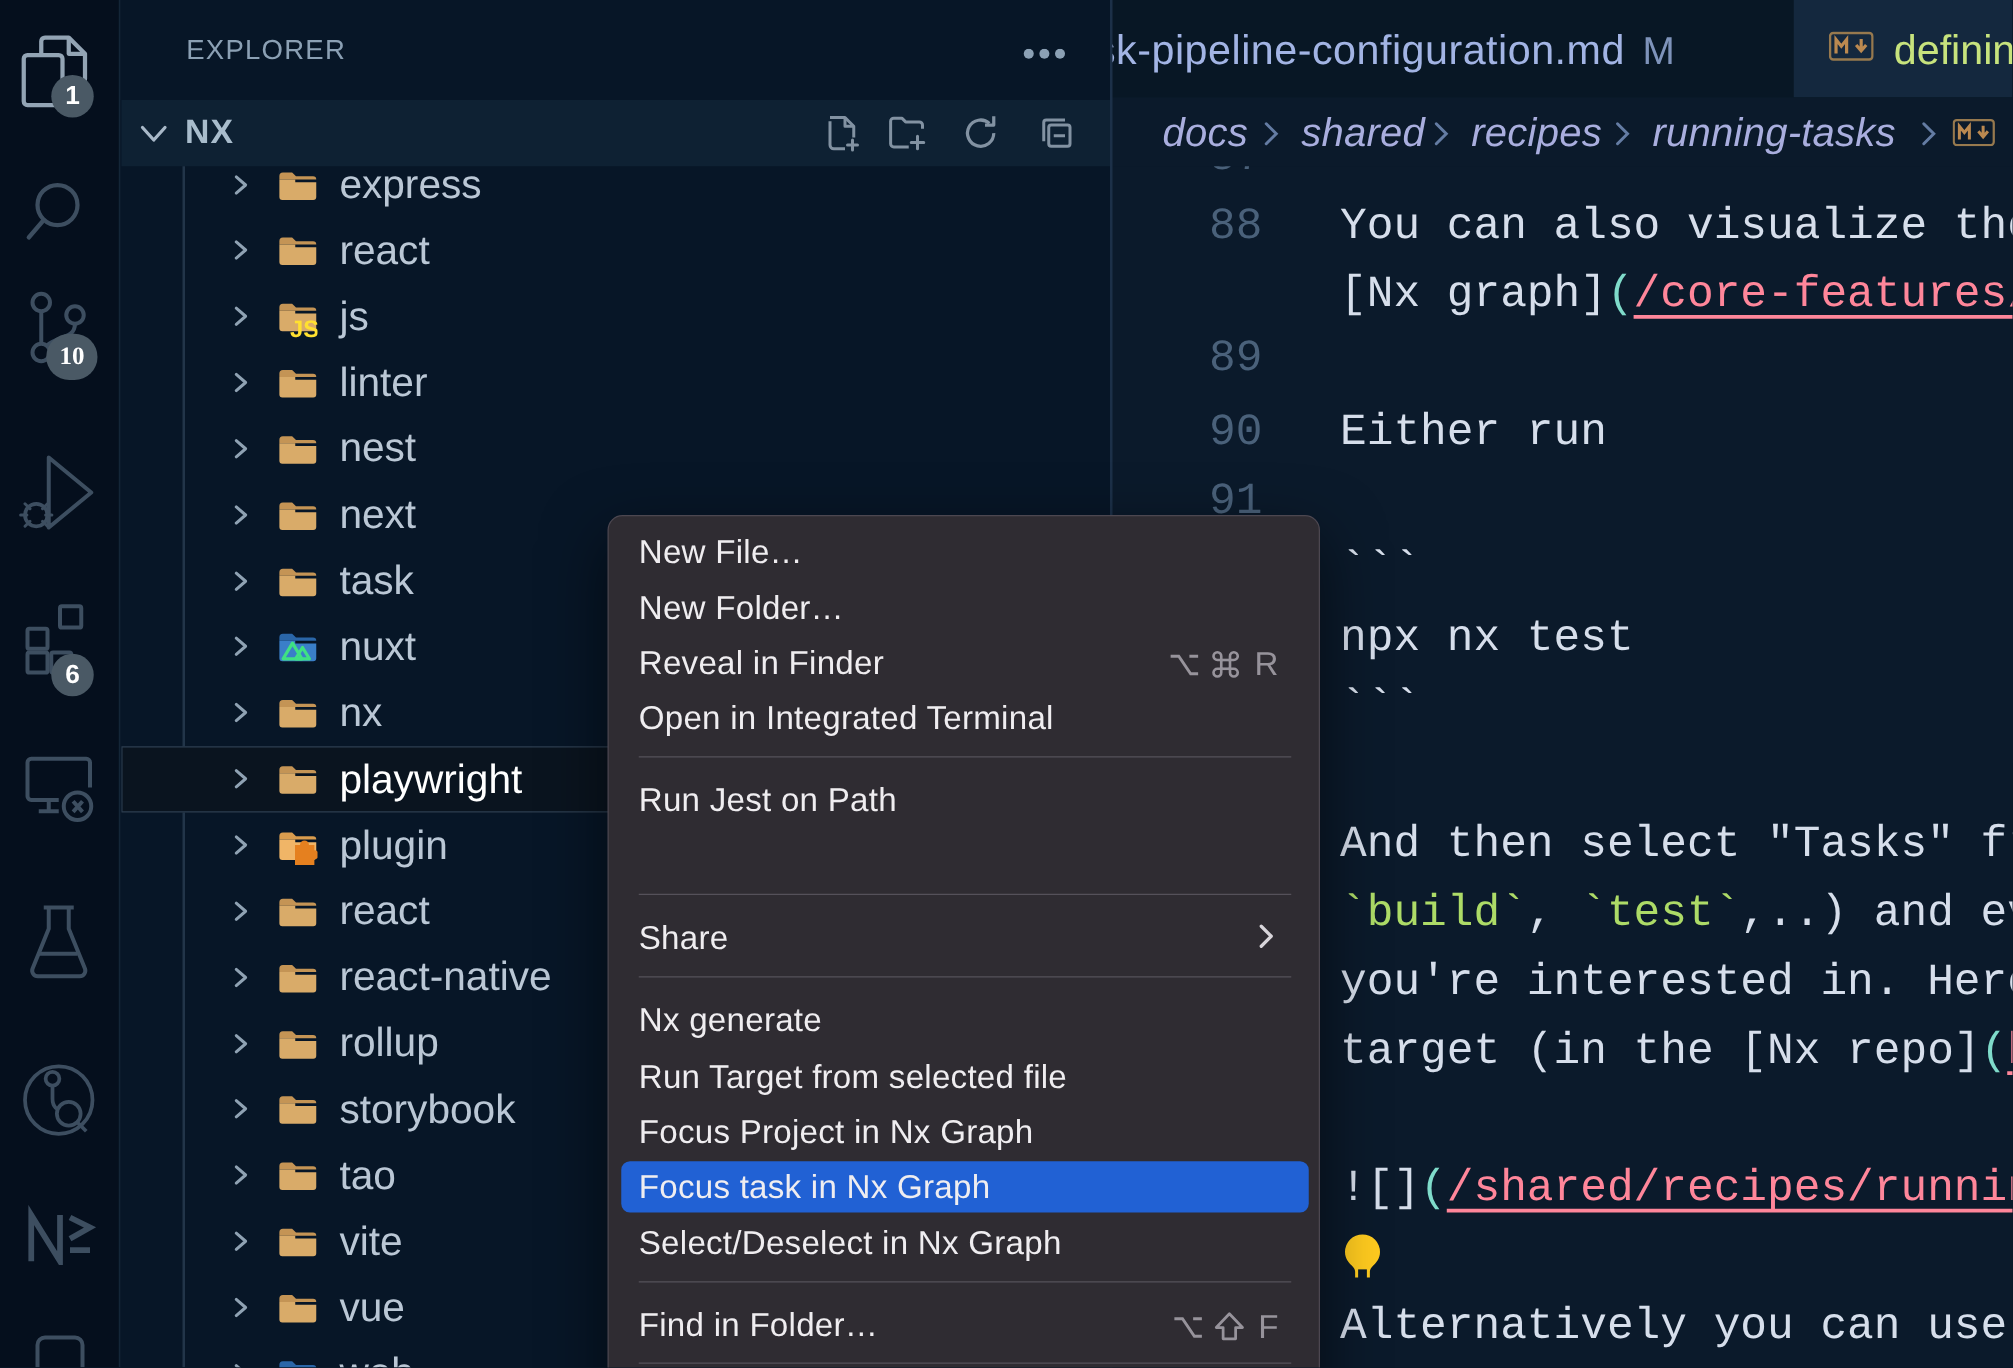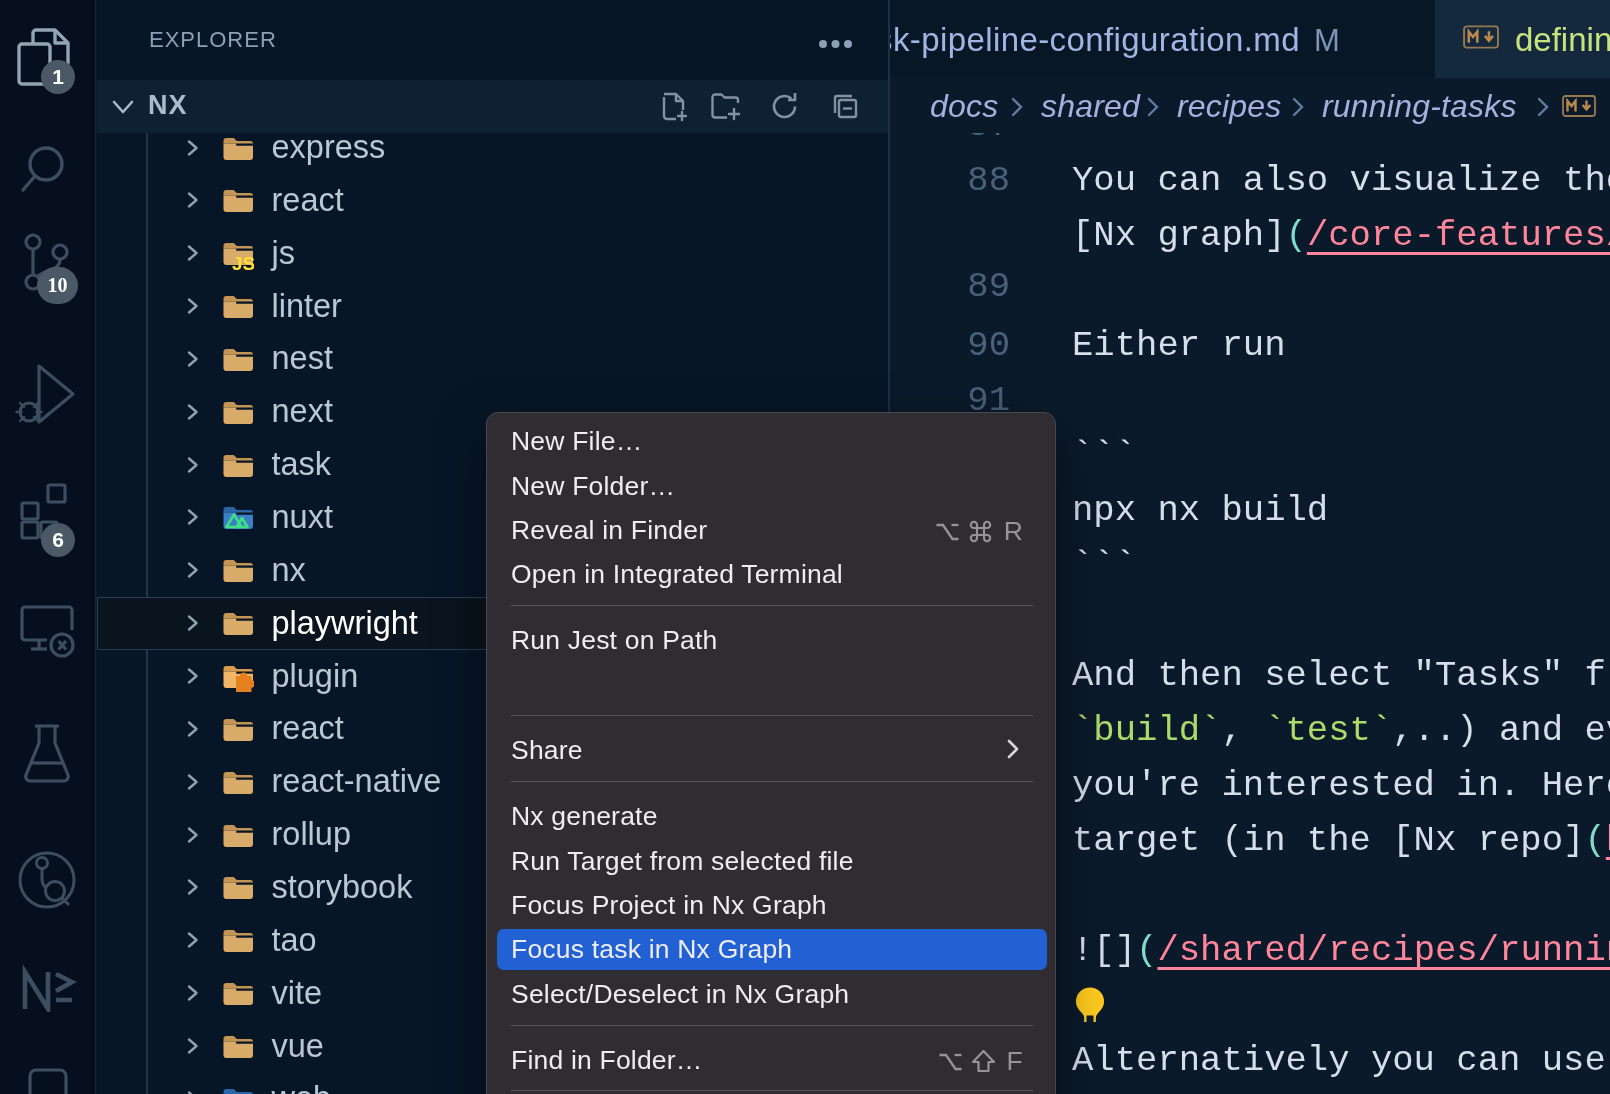--- a/index.html
+++ b/index.html
@@ -79,21 +79,21 @@
 <div class="num" style="top:12.5px">88</div>
       <div class="cl ct" style="top:12.5px">You can also visualize the</div>
 <div class="cl ct" style="top:67.5px">[Nx graph]<span class="teal">(</span><span class="pink">/core-features/explore-graph)</span></div>
 <div class="num" style="top:119px">89</div>
 <div class="num" style="top:177.5px">90</div>
       <div class="cl ct" style="top:177.5px">Either run</div>
 <div class="num" style="top:232.5px">91</div>
 <div class="num" style="top:287.5px">92</div>
       <div class="cl ct" style="top:287.5px">```</div>
 <div class="num" style="top:342.5px">93</div>
-      <div class="cl ct" style="top:342.5px">npx nx build</div>
+      <div class="cl ct" style="top:342.5px">npx nx test</div>
 <div class="num" style="top:397.5px">94</div>
       <div class="cl ct" style="top:397.5px">```</div>
 <div class="num" style="top:452.5px">95</div>
 <div class="num" style="top:507.5px">96</div>
       <div class="cl ct" style="top:507.5px">And then select "Tasks" from the</div>
 <div class="num" style="top:562.5px">97</div>
       <div class="cl ct" style="top:562.5px"><span class="green">`build`</span>, <span class="green">`test`</span>,..) and every target</div>
 <div class="num" style="top:617.5px">98</div>
       <div class="cl ct" style="top:617.5px">you're interested in. Here</div>
 <div class="num" style="top:672.5px">99</div>

